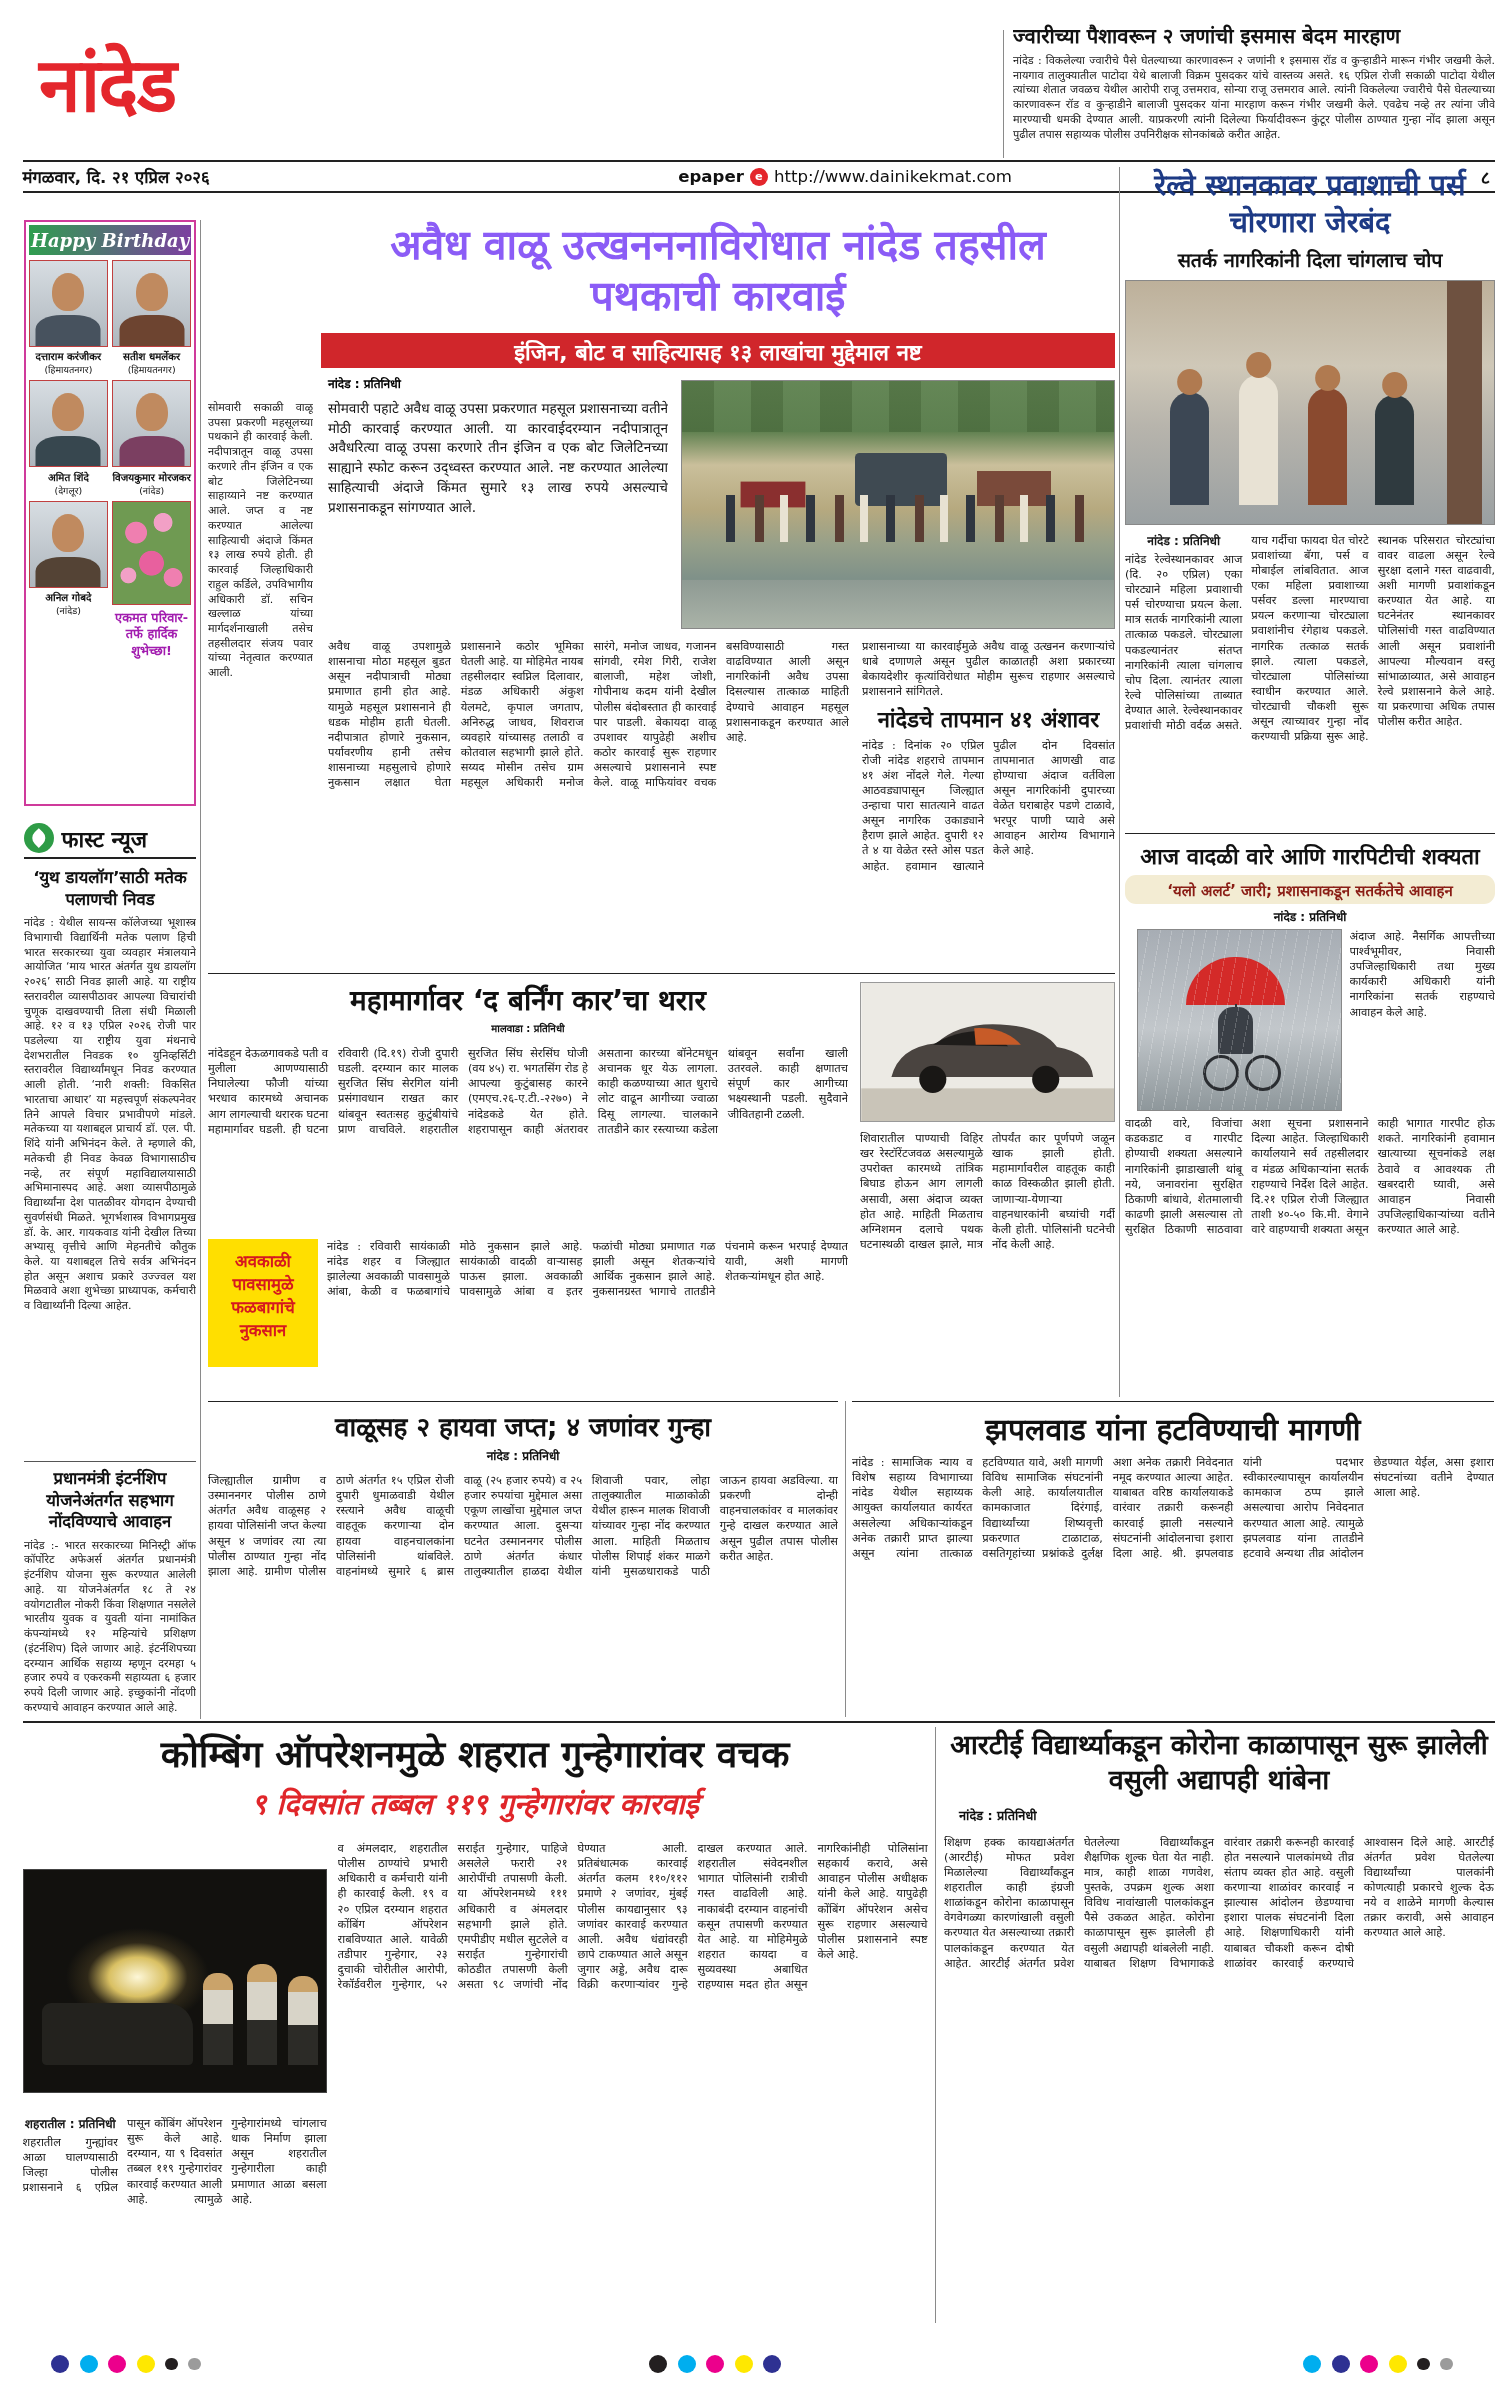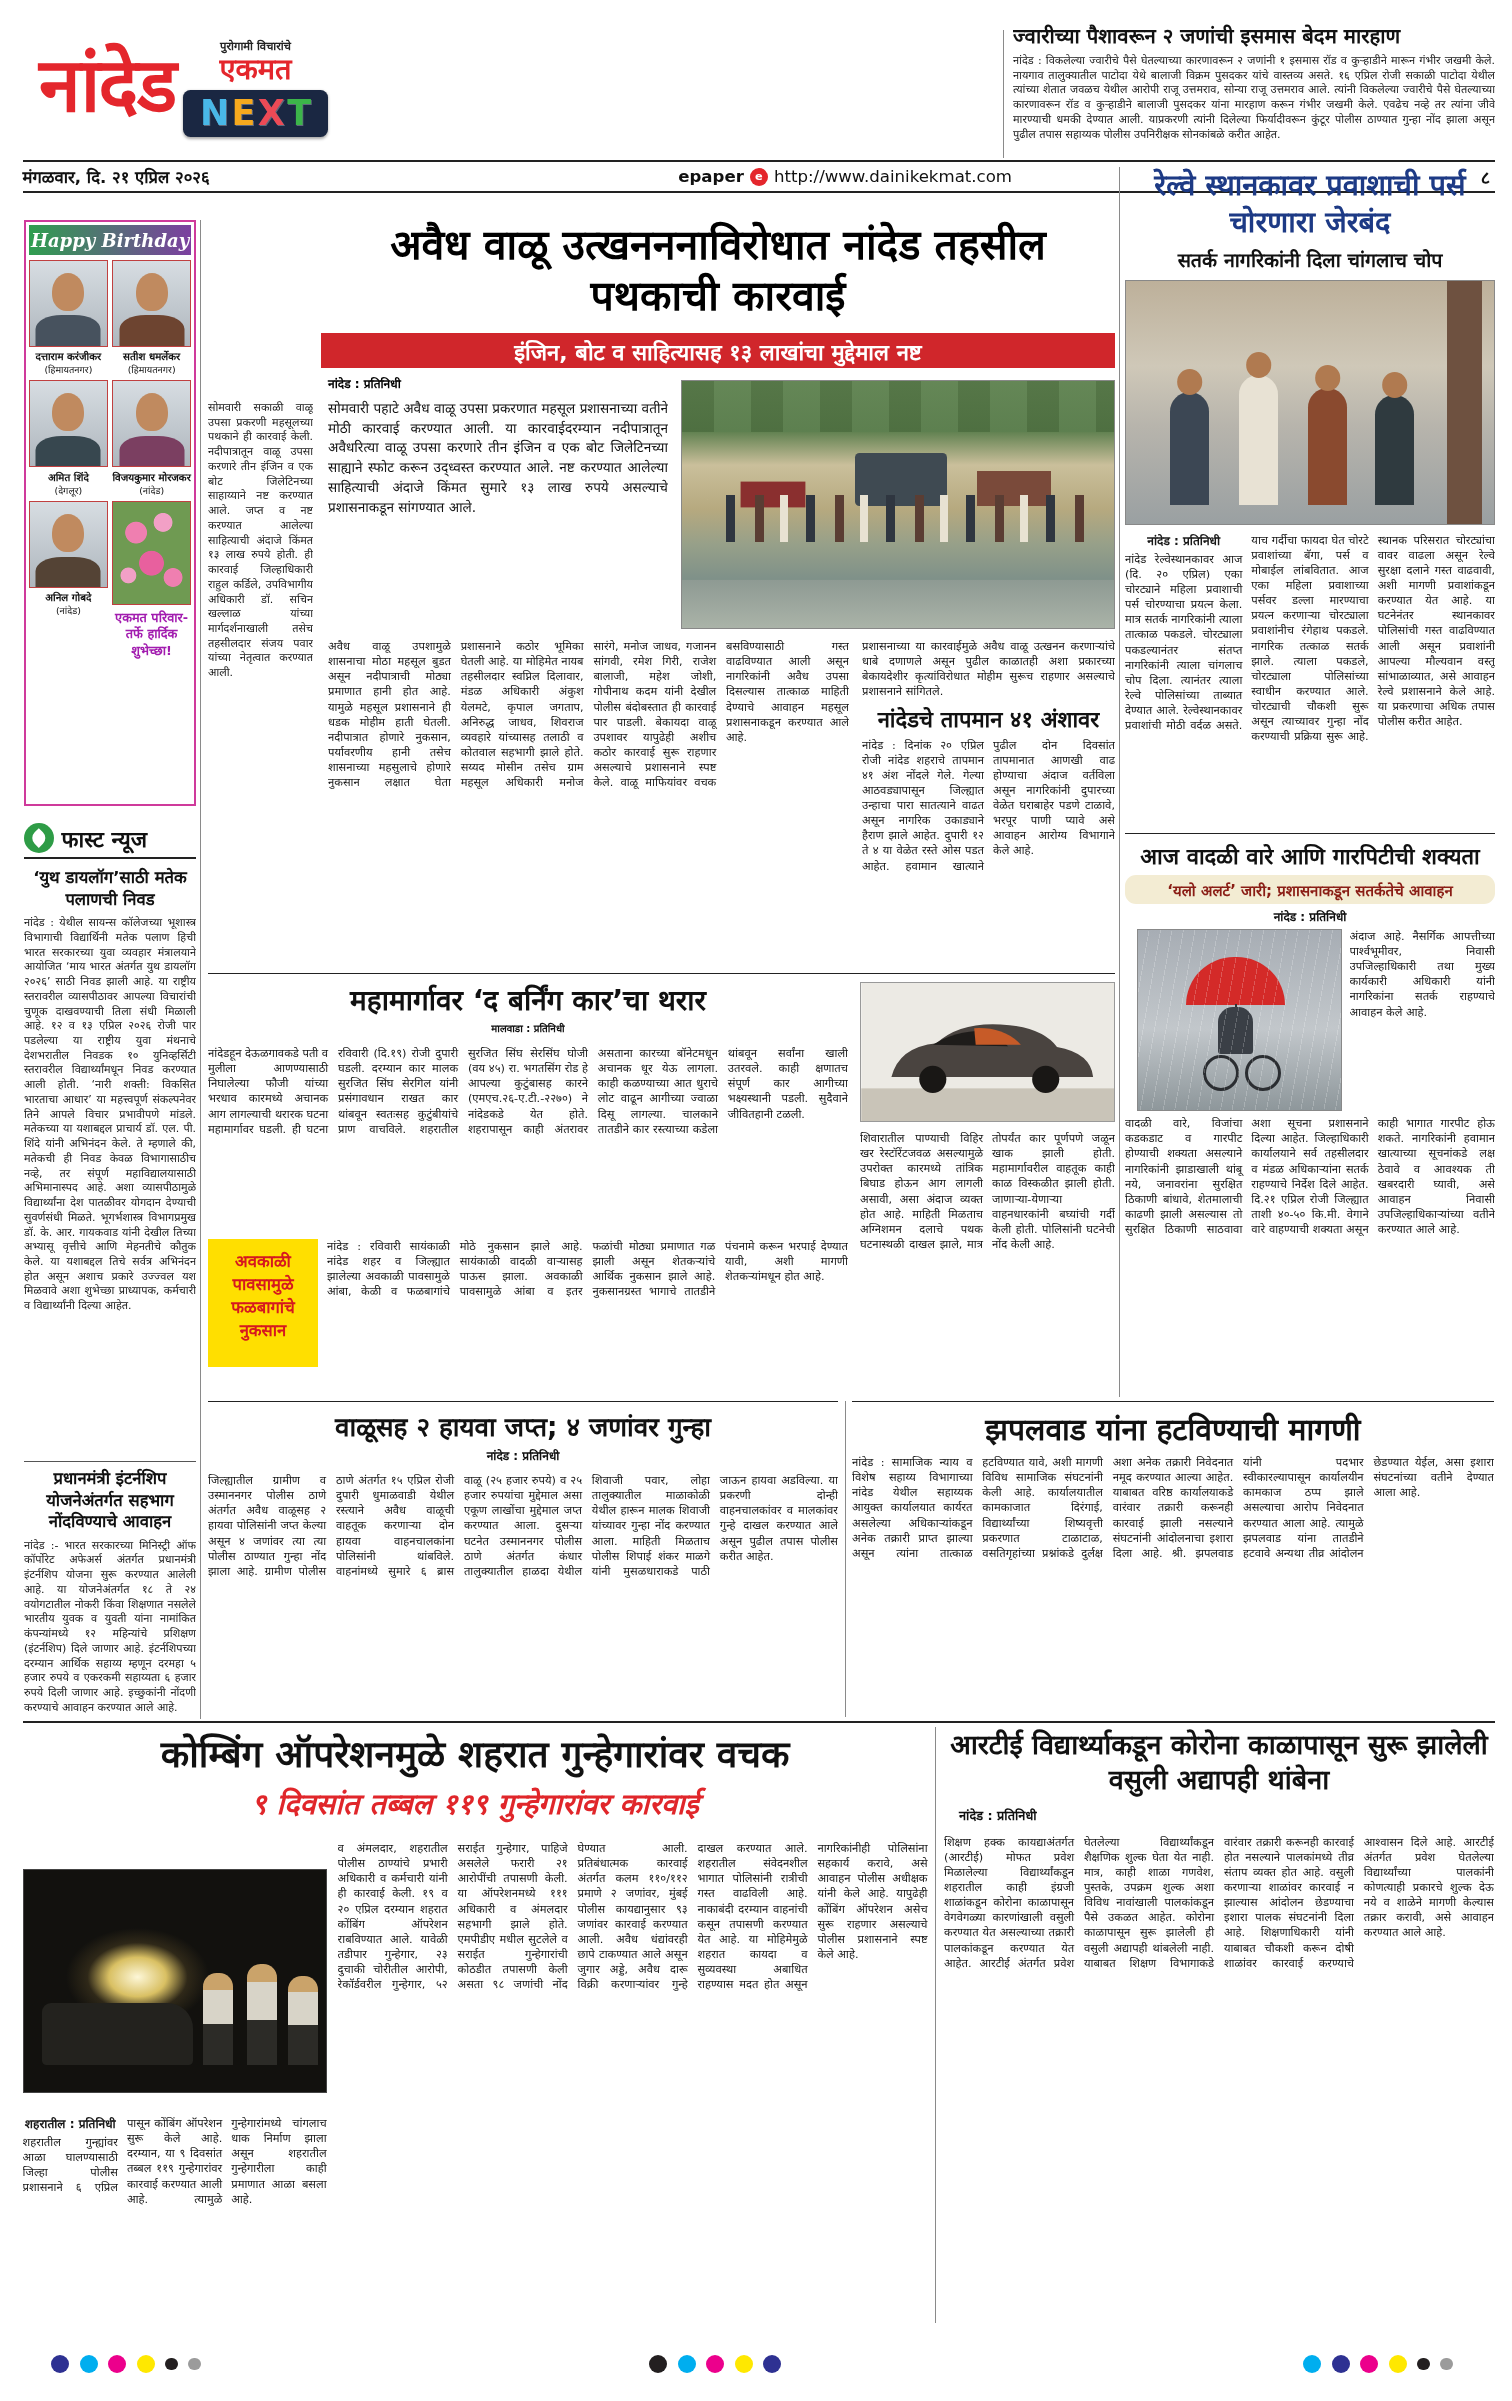--- a/index.html
+++ b/index.html
@@ -78,21 +78,21 @@
   .fastnews-title { font-size:22px; font-weight:800; }
   .side-art { overflow:hidden; }
   .side-art h3 { font-size:16.6px; font-weight:800; text-align:center; line-height:1.3; margin-bottom:6px; }
   .side-art .body-txt { font-size:11px; }
   .side-art1 { left:24px; top:867px; width:172px; height:587px; }
   .side-art2 { left:24px; top:1461px; width:172px; height:258px; border-top:1.5px solid #555; padding-top:6px; }
 
   
   .main-art { left:208px; top:220px; width:907px; height:749px; }
   .ma-headline { position:absolute; top:0; left:113px; width:794px; text-align:center;
-                 font-size:41px; font-weight:800; line-height:1.25; color:#000000; }
+                 font-size:41px; font-weight:800; line-height:1.25; color:#8b5cf6; }
   .ma-band { position:absolute; top:113px; left:113px; width:794px; height:35px; background:#d0262b; color:#fff;
              font-size:22px; font-weight:700; display:flex; align-items:center; justify-content:center; }
   .ma-byline { position:absolute; top:155px; left:120px; }
   .ma-col0 { position:absolute; top:181px; left:0; width:105px; height:565px; font-size:11px; }
   .ma-lead { position:absolute; top:179px; left:120px; width:340px; height:230px;
              font-size:13.6px; line-height:1.45; text-align:justify; overflow:hidden; }
   .ma-photo { position:absolute; top:160px; left:473px; width:434px; height:249px; border:0.8px solid #888; overflow:hidden; }
   .ma-body { position:absolute; top:419px; left:120px; width:521px; height:328px; }
   .ma-right { position:absolute; top:419px; left:654px; width:253px; height:328px; overflow:hidden; }
   .temp-head { font-size:22px; font-weight:800; text-align:center; margin:6px 0 4.5px 0; line-height:1.25; }
@@ -190,30 +190,20 @@
   .c-blue{background:#2e3192}.c-cyan{background:#00aeef}.c-mag{background:#ec008c}
   .c-yel{background:#ffe800}.c-blk{background:#231f20}.c-gry{background:#9b9b9b}
 </style>
 </head>
 <body>
 
 <div class="page">
 
   <div class="abs masthead">
     <div class="m-title">नांदेड</div>
-    <div class="m-right">
-      <div class="m-tagline">पुरोगामी विचारांचे</div>
-      <div class="m-brand">एकमत</div>
-      <div class="next-box">
-        <span class="nl0">N</span>
-        <span class="nl1">E</span>
-        <span class="nl2">X</span>
-        <span class="nl3">T</span>
-      </div>
-    </div>
   </div>
 
   <div class="vline" style="left:1003px;top:30px;height:128px;"></div>
   <div class="abs top-article">
     <h2>ज्वारीच्या पैशावरून २ जणांची इसमास बेदम मारहाण</h2>
     <div class="body-txt">नांदेड : विकलेल्या ज्वारीचे पैसे घेतल्याच्या कारणावरून २ जणांनी १ इसमास रॉड व कुऱ्हाडीने मारून गंभीर जखमी केले. नायगाव तालुक्यातील पाटोदा येथे बालाजी विक्रम पुसदकर यांचे वास्तव्य असते. १६ एप्रिल रोजी सकाळी पाटोदा येथील त्यांच्या शेतात जवळच येथील आरोपी राजू उत्तमराव, सोन्या राजू उत्तमराव आले. त्यांनी विकलेल्या ज्वारीचे पैसे घेतल्याच्या कारणावरून रॉड व कुऱ्हाडीने बालाजी पुसदकर यांना मारहाण करून गंभीर जखमी केले. एवढेच नव्हे तर त्यांना जीवे मारण्याची धमकी देण्यात आली. याप्रकरणी त्यांनी दिलेल्या फिर्यादीवरून कुंटूर पोलीस ठाण्यात गुन्हा नोंद झाला असून पुढील तपास सहाय्यक पोलीस उपनिरीक्षक सोनकांबळे करीत आहेत.</div>
   </div>
 
   <div class="hline" style="left:22.6px;top:160px;width:1472px;"></div>
   <div class="abs datebar">

